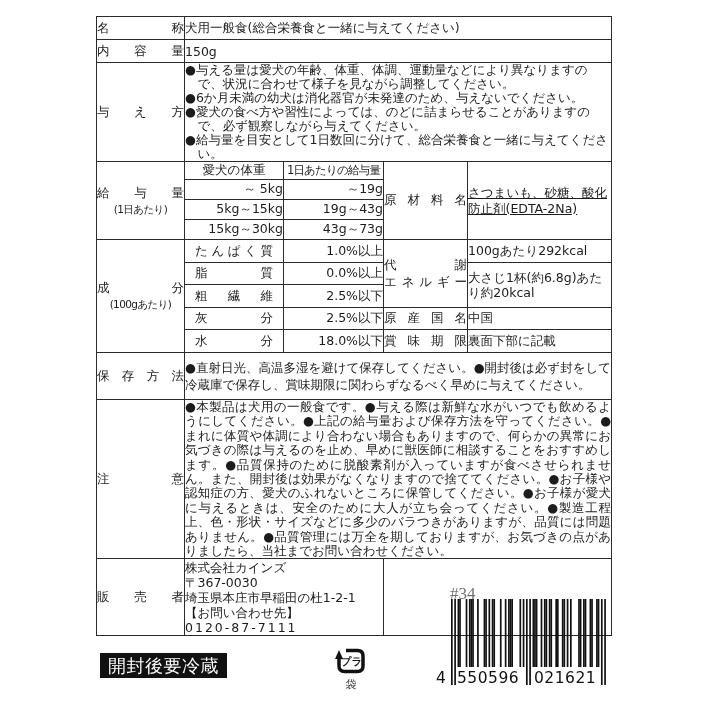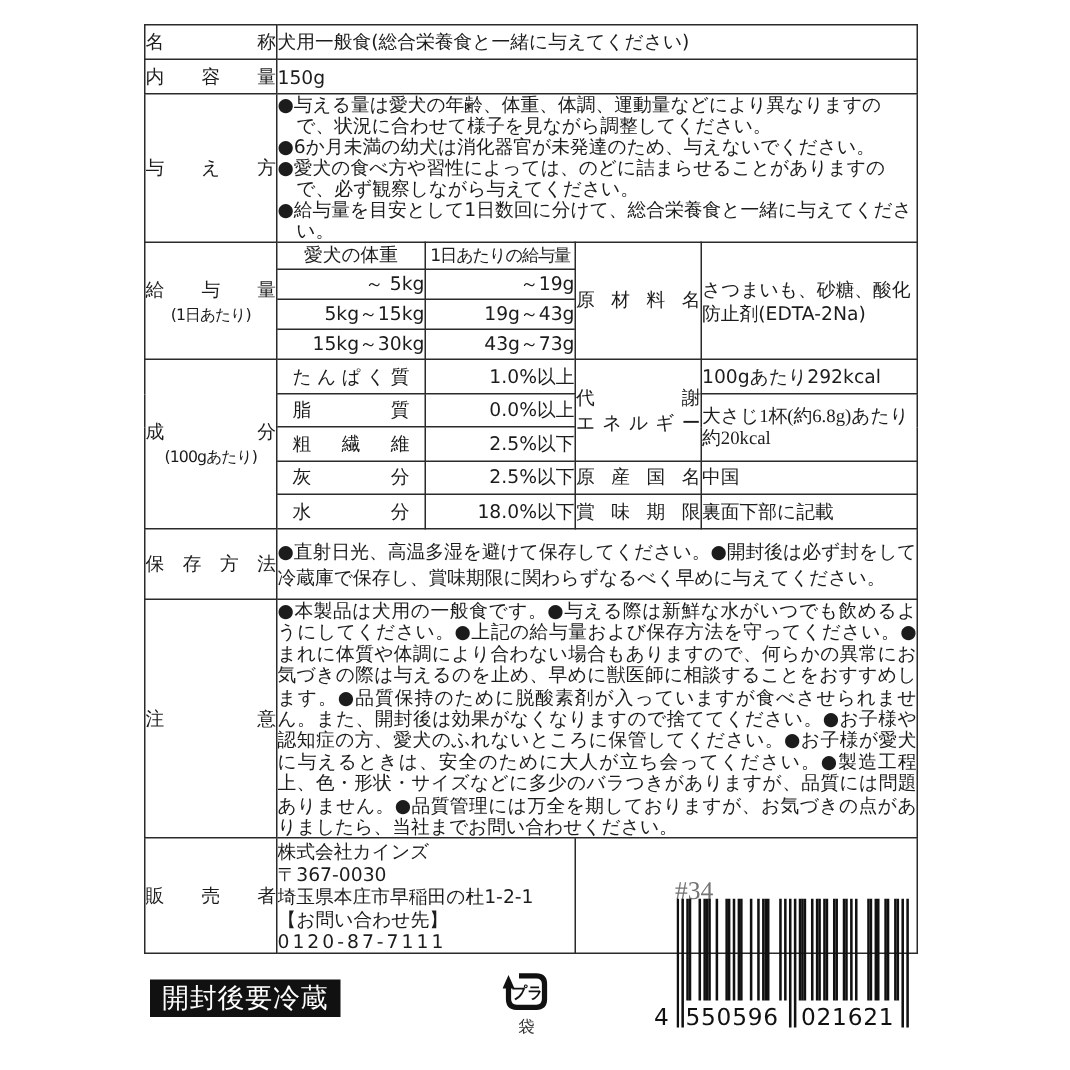--- a/index.html
+++ b/index.html
@@ -24,22 +24,22 @@
   td.para{padding:2px 7px;vertical-align:top;text-align:justify;line-height:14.4px;font-size:12.3px;}
   td.storage{line-height:17px;padding-top:4px;}
   td.ctr{text-align:right;}
   td.hdr{text-align:center;font-size:12px;margin-left:13px;}
   td.hdr.tight{font-size:11.5px;letter-spacing:-0.8px;}
   td.noborder{border:none;background:transparent;}
   .bullet{padding-left:1em;text-indent:-1em;line-height:14px;}
   td.feed{padding:1px 7px 0 7px;vertical-align:top;}
   td.seller{padding:2px 7px;vertical-align:middle;line-height:15px;}
   .phone{letter-spacing:2px;}
-  td.ingr{vertical-align:top;padding-top:3px;line-height:16px;}
-  td.energy2{line-height:15px;font-family:Liberation Serif, serif;}
+  td.ingr{vertical-align:top;padding-top:3px;line-height:16px;text-decoration:underline;}
+  td.energy2{line-height:15px;}
   
   .badge{
     position:absolute;left:100px;top:653px;width:127px;height:25px;
     background:#111;color:#fff;font-weight:normal;font-size:18px;
     line-height:26px;text-align:center;letter-spacing:0.5px;
   }
   .pla{position:absolute;left:335px;top:646px;width:32px;text-align:center;}
   .pla svg{display:block;margin:0 auto;}
   .pla .bag{font-size:11px;margin-top:1px;color:#333;}
   .bc{position:absolute;left:436px;top:584px;width:176px;height:110px;}

